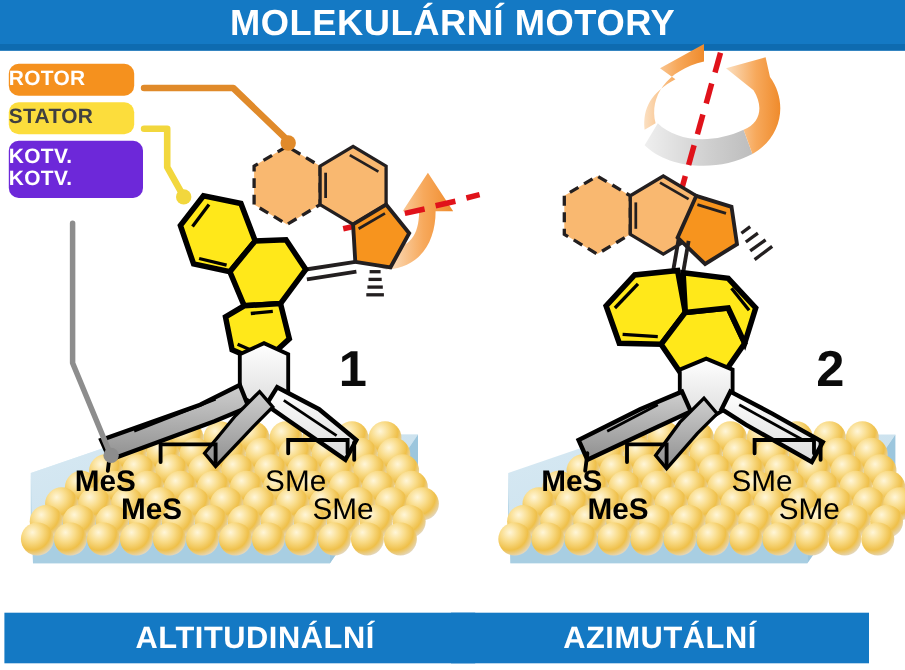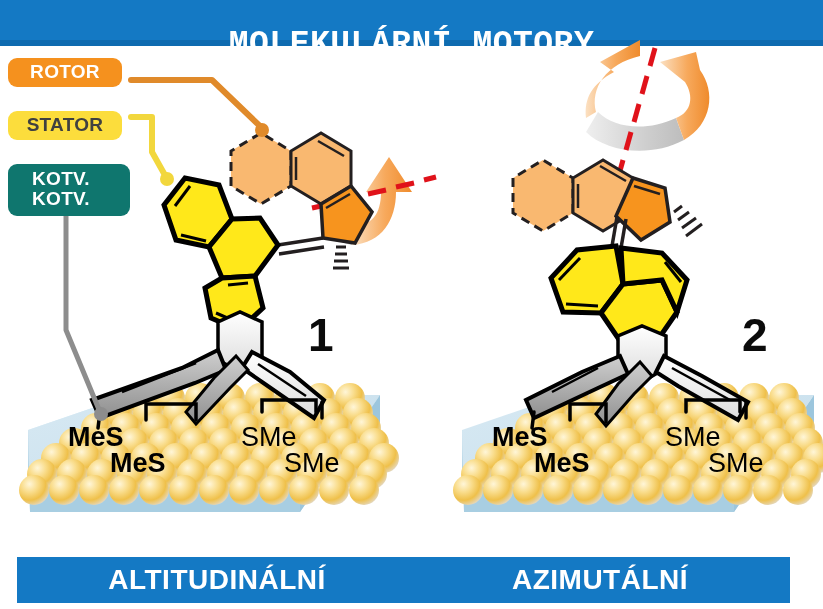--- a/index.html
+++ b/index.html
@@ -4,37 +4,37 @@
 <style>
   html,body{margin:0;padding:0;background:#ffffff;}
   body{font-family:"Liberation Sans", sans-serif;}
   #root{position:relative;width:823px;height:609px;overflow:hidden;background:#ffffff;}
 
   
   .header{position:absolute;left:0;top:0;width:823px;height:46px;background:#1479c4;}
   .header-underline{position:absolute;left:0;top:40px;width:823px;height:6px;background:#0e6bb0;}
   .header-title{position:absolute;left:0;top:0;width:823px;height:42px;line-height:42px;
       text-align:center;color:#ffffff;font-size:33px;font-weight:bold;letter-spacing:.5px;
-      font-family:Liberation Mono, monospace;margin-top:24px;}
+      font-family:Liberation Sans, sans-serif;}
 
   
   .footer-tab{position:absolute;top:557px;height:46px;background:#1479c4;
       color:#ffffff;font-size:28px;font-weight:bold;display:flex;align-items:center;
       justify-content:center;letter-spacing:.5px;}
-  #footer-left{left:17px;width:400px;}
+  #footer-left{left:4px;width:400px;padding-left:28px;}
   #footer-right{left:410px;width:380px;}
 
   
   .legend{position:absolute;left:8px;top:58px;width:130px;}
   .legend-box{border-radius:9px;color:#ffffff;font-weight:bold;font-size:19px;
-      padding:3px 0 4px 0;text-align:center;margin-bottom:24px;box-sizing:border-box;
+      padding:3px 0 4px 0;margin-bottom:6px;box-sizing:border-box;
       letter-spacing:.3px;}
   #legend-rotor{background:#f5911e;width:114px;}
   #legend-stator{background:#fcdd3c;width:114px;color:#404040;}
-  #legend-anchor{background:#0f766e;width:122px;line-height:1.05;padding:5px 16px 7px 0;}
+  #legend-anchor{background:#6d28d9;width:122px;line-height:1.05;padding:5px 16px 7px 0;}
   #legend-anchor .l2{display:block;}
   .panel-number{position:absolute;font-size:46px;font-weight:bold;color:#0b0b0b;
       font-family:"Liberation Sans", sans-serif;}
   #number-1{left:308px;top:308px;}
   #number-2{left:742px;top:308px;}
 
   .svg-layer{position:absolute;left:0;top:0;width:823px;height:609px;}
   .atomlabel{font-family:"Liberation Sans", sans-serif;fill:#000000;}
   .atomlabel.bold{font-weight:bold;}
 </style>

